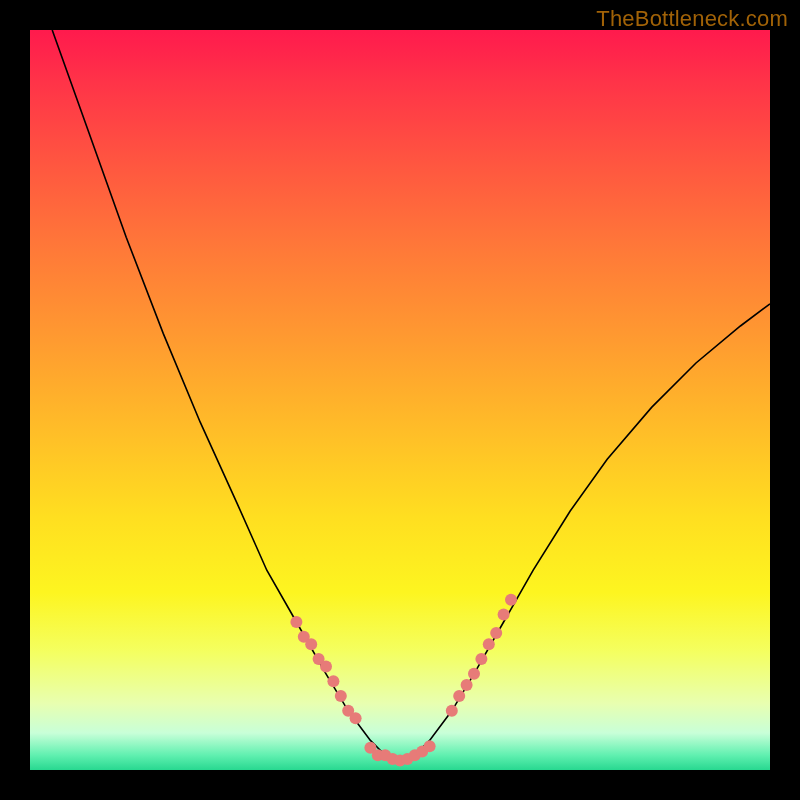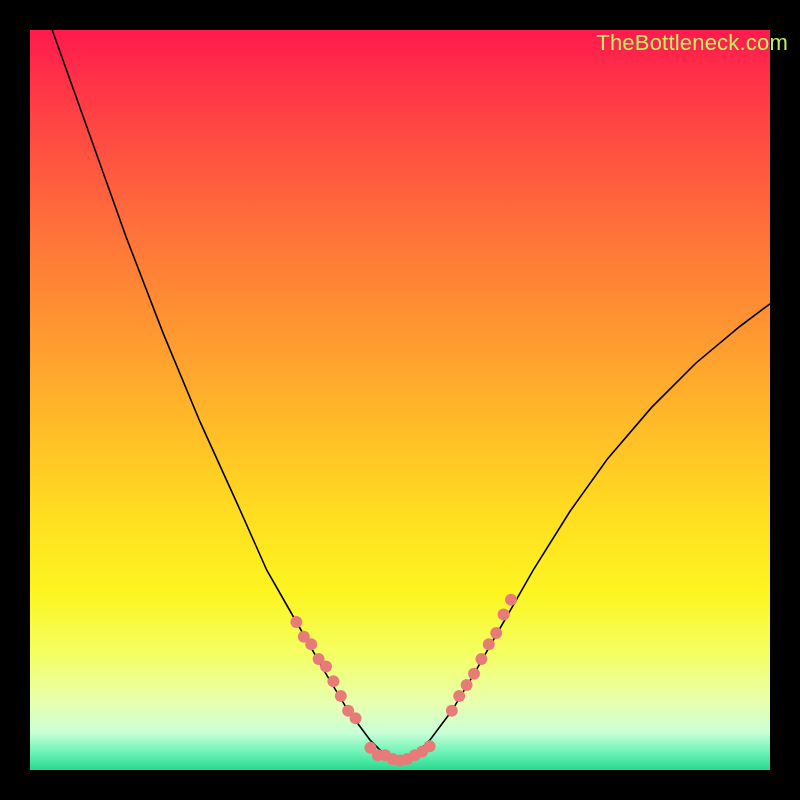--- a/index.html
+++ b/index.html
@@ -30,26 +30,25 @@
       #e8ffb0 91%,
       #c8ffd8 95%,
       #60f0b0 98%,
       #28d890 100%
     );
   }
   .watermark {
     position: absolute;
     top: 6px;
     right: 12px;
-    color: #bef264;
+    color: #a16207;
     font-size: 22px;
     font-weight: 500;
     letter-spacing: 0.2px;
     font-family: Arial, sans-serif;
-    margin-top: 24px;
   }
   svg.plot {
     position: absolute;
     left: 30px;
     top: 30px;
     width: 740px;
     height: 740px;
     overflow: visible;
   }
   .curve {

